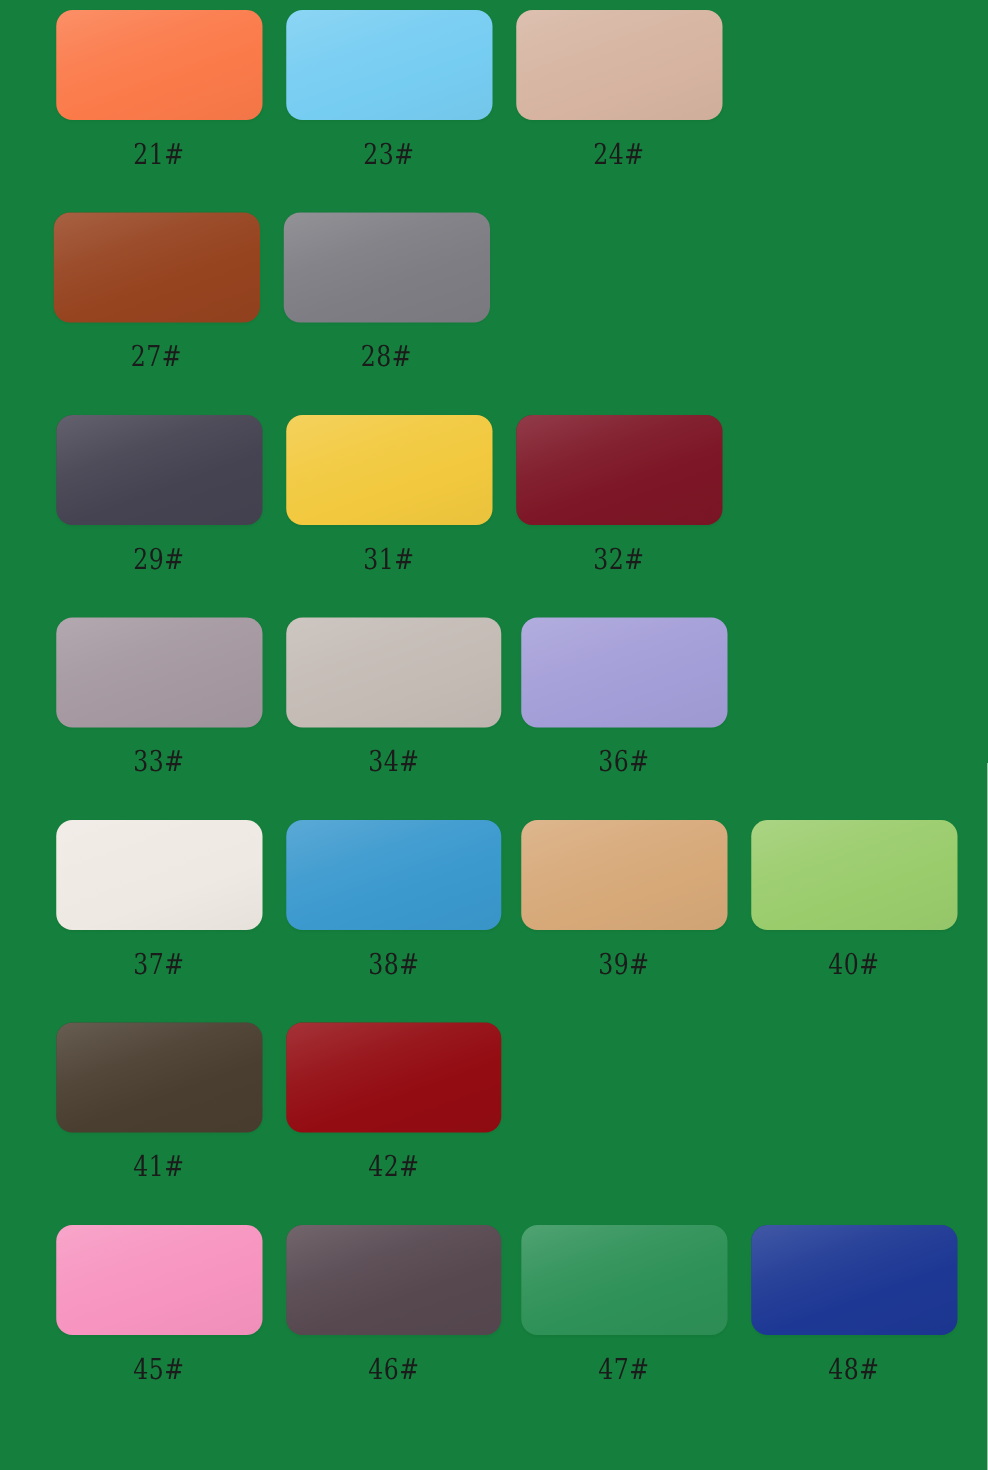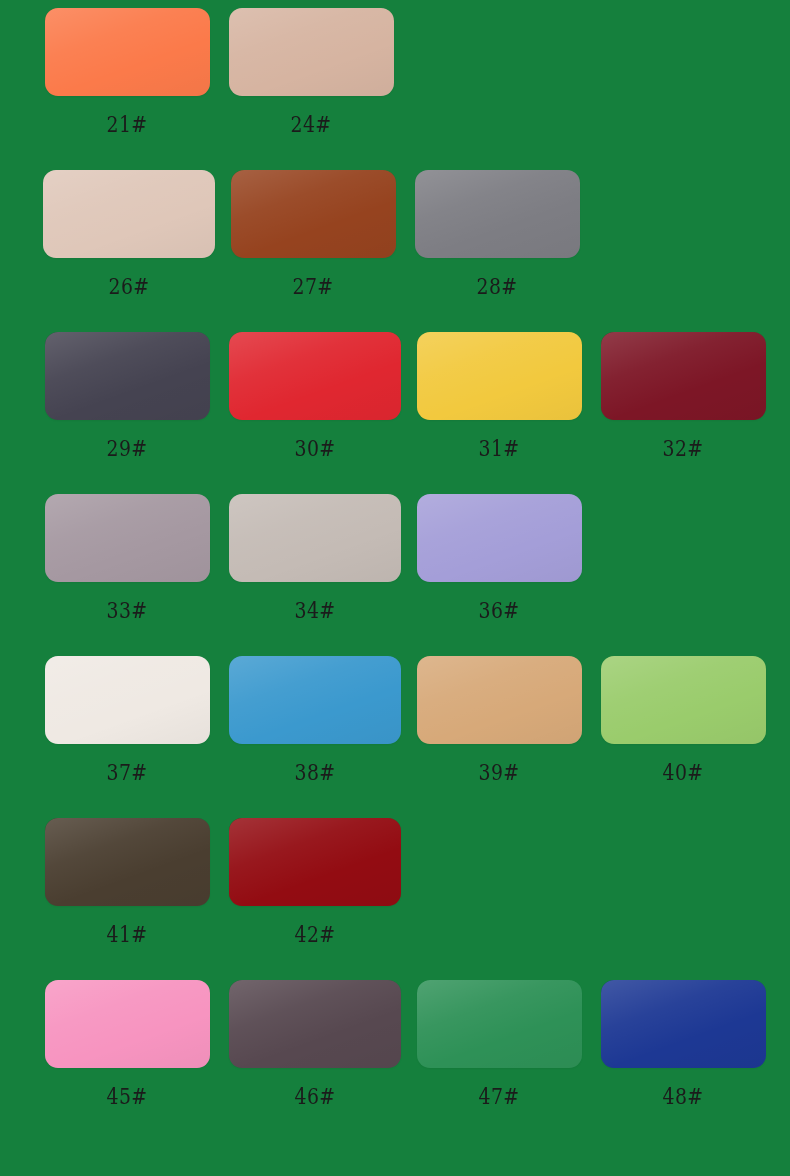--- a/index.html
+++ b/index.html
@@ -81,47 +81,43 @@
 </style>
 </head>
 <body>
 
 <div id="palette-grid" style="background: #15803d;">
     <div class="swatch-row">
       <div class="swatch-cell col-1">
         <div class="chip" style="background-color: rgb(251, 122, 74);"></div>
         <div class="chip-label">21#</div>
       </div>
+      <div class="swatch-cell col-3">
+        <div class="chip" style="background-color: rgb(118, 205, 242);"></div>
+        <div class="chip-label">23#</div>
+      </div>
       <div class="swatch-cell col-4">
         <div class="chip" style="background-color: rgb(214, 180, 161);"></div>
         <div class="chip-label">24#</div>
       </div>
     </div>
     <div class="swatch-row">
-      <div class="swatch-cell col-2">
-        <div class="chip wide" style="background-color: rgb(223, 199, 185);"></div>
-        <div class="chip-label">26#</div>
-      </div>
       <div class="swatch-cell col-3">
         <div class="chip" style="background-color: rgb(150, 67, 31);"></div>
         <div class="chip-label">27#</div>
       </div>
       <div class="swatch-cell col-4">
         <div class="chip" style="background-color: rgb(125, 125, 131);"></div>
         <div class="chip-label">28#</div>
       </div>
     </div>
     <div class="swatch-row">
       <div class="swatch-cell col-1">
         <div class="chip" style="background-color: rgb(69, 67, 81);"></div>
         <div class="chip-label">29#</div>
-      </div>
-      <div class="swatch-cell col-2">
-        <div class="chip wide" style="background-color: rgb(224, 39, 48);"></div>
-        <div class="chip-label">30#</div>
       </div>
       <div class="swatch-cell col-3">
         <div class="chip" style="background-color: rgb(242, 201, 62);"></div>
         <div class="chip-label">31#</div>
       </div>
       <div class="swatch-cell col-4">
         <div class="chip" style="background-color: rgb(125, 22, 38);"></div>
         <div class="chip-label">32#</div>
       </div>
     </div>

